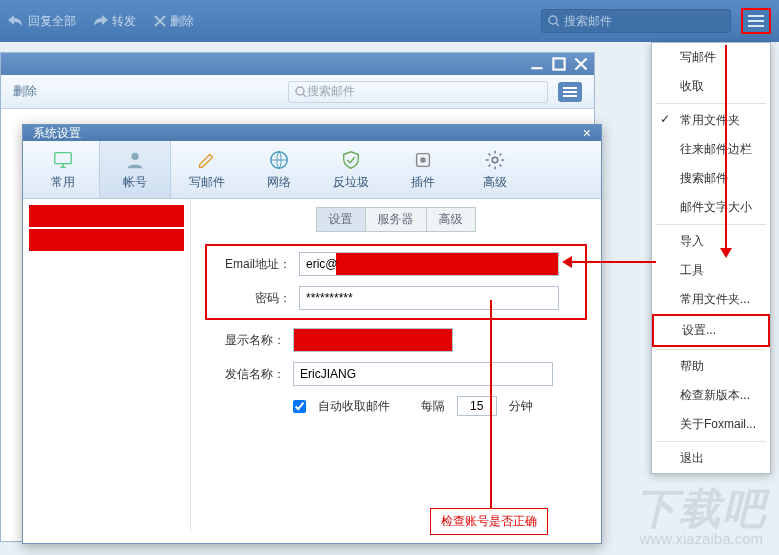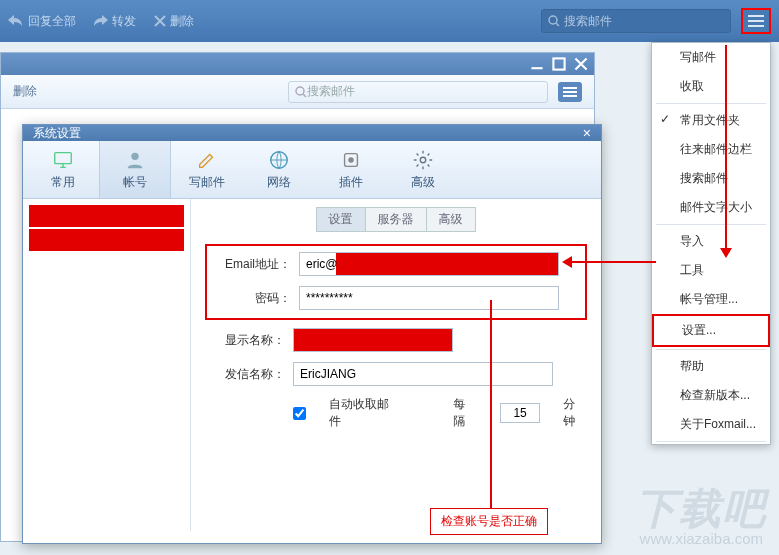--- a/index.html
+++ b/index.html
@@ -31,21 +31,21 @@
 .acct-item{height:22px;background:#e20000;margin-bottom:2px}
 .form-area{flex:1;padding:8px 14px;position:relative}
 .sub-tabs{display:flex;justify-content:center;margin-bottom:12px}
 .sub-tab{border:1px solid #bcc;padding:3px 12px;background:#f0f3f6;color:#667;cursor:pointer;margin-left:-1px}
 .sub-tab.active{background:#dae4ee}
 .field-row{display:flex;align-items:center;margin-bottom:10px}
 .field-label{width:80px;text-align:right;margin-right:8px;color:#333}
 .field-input{width:260px;height:24px;border:1px solid #b4c2d2;padding:0 6px;font-size:12px}
 .red-box{border:2px solid #e20000;padding:6px 4px;margin-bottom:8px}
 .red-field{background:#e20000;color:#e20000}
-.check-row{margin-left:88px;display:flex;align-items:center;gap:23px;color:#333}
+.check-row{margin-left:88px;display:flex;align-items:center;gap:12px;color:#333}
 .check-row input[type=text]{width:40px;height:20px;border:1px solid #b4c2d2;text-align:center}
 .context-menu{position:absolute;right:8px;top:42px;width:120px;background:#fff;border:1px solid #b0bcc9;box-shadow:0 2px 8px rgba(0,0,0,.25)}
 .menu-item{padding:6px 14px 6px 28px;color:#333;cursor:pointer;position:relative}
 .menu-item.checked::before{content:"✓";position:absolute;left:8px}
 .menu-sep{height:1px;background:#dde3ea;margin:2px 4px}
 .menu-highlight{border:2px solid #e20000}
 .arrow-line{position:absolute;background:#e20000}
 .arrow-v{left:725px;top:45px;width:2px;height:208px}
 .arrow-h{left:570px;top:261px;width:86px;height:2px}
 .arrow-head{position:absolute;width:0;height:0}
@@ -151,20 +151,27 @@
       </div>
     <div class="tab">
         <svg viewBox="0 0 24 24">
           <circle cx="12" cy="12" r="9" fill="none" stroke="#49b" stroke-width="1.5"></circle>
           <path d="M3 12h18M12 3c3 3 3 15 0 18M12 3c-3 3-3 15 0 18" fill="none" stroke="#49b" stroke-width="1"></path>
         </svg>
         <span>网络</span>
       </div>
     <div class="tab">
         <svg viewBox="0 0 24 24">
+          <path d="M12 3l8 3v5c0 5-3 8-8 10-5-2-8-5-8-10V6l8-3z" fill="none" stroke="#6a5" stroke-width="1.5"></path>
+          <path d="M8 12l3 3 5-6" fill="none" stroke="#6a5" stroke-width="1.5"></path>
+        </svg>
+        <span>反垃圾</span>
+      </div>
+    <div class="tab">
+        <svg viewBox="0 0 24 24">
           <rect x="5" y="5" width="14" height="14" rx="2" fill="none" stroke="#888" stroke-width="1.5"></rect>
           <circle cx="12" cy="12" r="3" fill="#888"></circle>
         </svg>
         <span>插件</span>
       </div>
     <div class="tab">
         <svg viewBox="0 0 24 24">
           <circle cx="12" cy="12" r="3" fill="none" stroke="#678" stroke-width="1.5"></circle>
           <path d="M12 2v3M12 19v3M2 12h3M19 12h3M5 5l2 2M17 17l2 2M19 5l-2 2M7 17l-2 2" stroke="#678" stroke-width="1.5"></path>
         </svg>
@@ -216,27 +223,28 @@
   <div class="menu-item">写邮件</div>
   <div class="menu-item">收取</div>
   <div class="menu-sep"></div>
   <div class="menu-item checked">常用文件夹</div>
   <div class="menu-item">往来邮件边栏</div>
   <div class="menu-item">搜索邮件</div>
   <div class="menu-item">邮件文字大小</div>
   <div class="menu-sep"></div>
   <div class="menu-item">导入</div>
   <div class="menu-item">工具</div>
-  <div class="menu-item">帐号管理...</div>
+  <div class="menu-item">常用文件夹...</div>
   <div class="menu-item menu-highlight">设置...</div>
   <div class="menu-sep"></div>
   <div class="menu-item">帮助</div>
   <div class="menu-item">检查新版本...</div>
   <div class="menu-item">关于Foxmail...</div>
   <div class="menu-sep"></div>
+  <div class="menu-item">退出</div>
 </div>
 
 <div class="arrow-line arrow-v"></div>
 <div class="arrow-head ah-down"></div>
 <div class="arrow-line arrow-h"></div>
 <div class="arrow-head ah-left"></div>
 <div class="callout-line"></div>
 <div class="callout">检查账号是否正确</div>
 
 <div class="watermark">下载吧</div>

